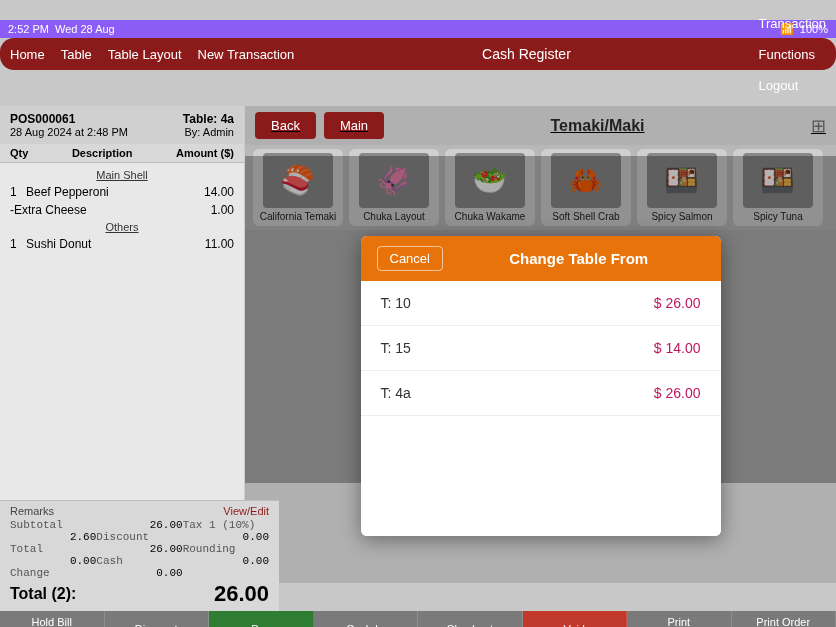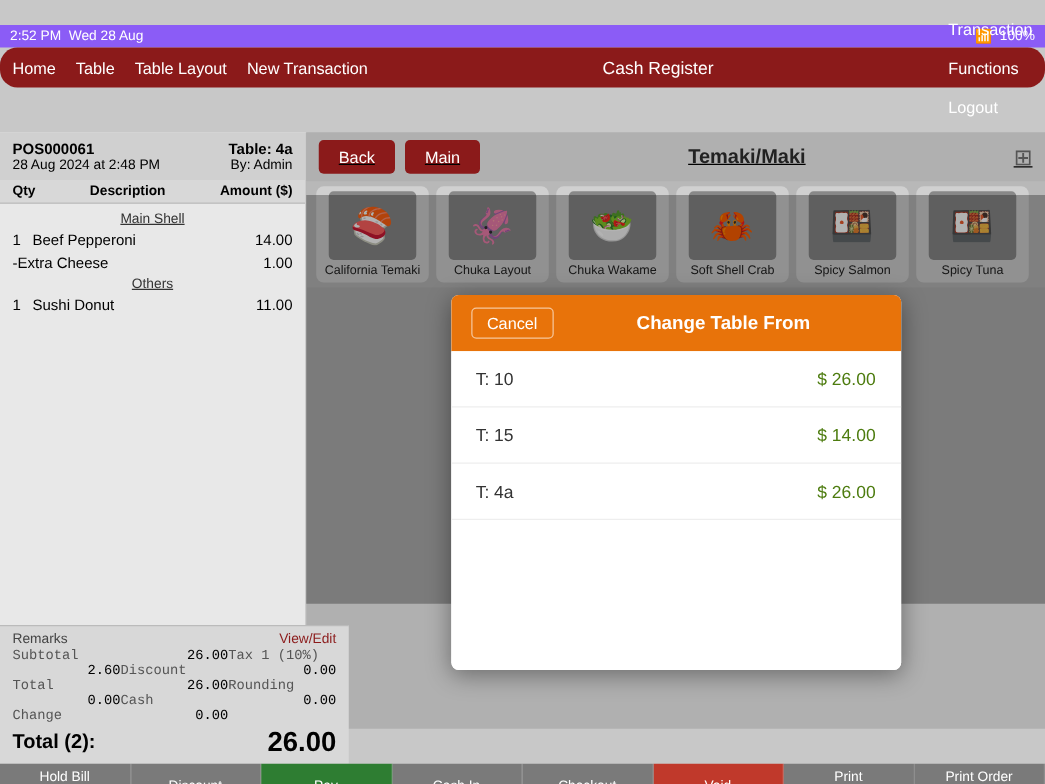--- a/index.html
+++ b/index.html
@@ -209,21 +209,21 @@
     .modal-body { background: white; }
     .modal-row {
       display: flex;
       justify-content: space-between;
       padding: 14px 20px;
       border-bottom: 1px solid #eee;
       font-size: 14px;
       cursor: pointer;
     }
     .modal-row .table-name { color: #333; }
-    .modal-row .table-amount { color: #4d7c0f; }
+    .modal-row .table-amount { color: #be185d; }
 
     
     .bottom-totals {
       background: #d8d8d8;
       padding: 4px 10px;
       font-size: 11px;
       border-top: 1px solid #bbb;
     }
     .totals-grid {
       display: grid;

